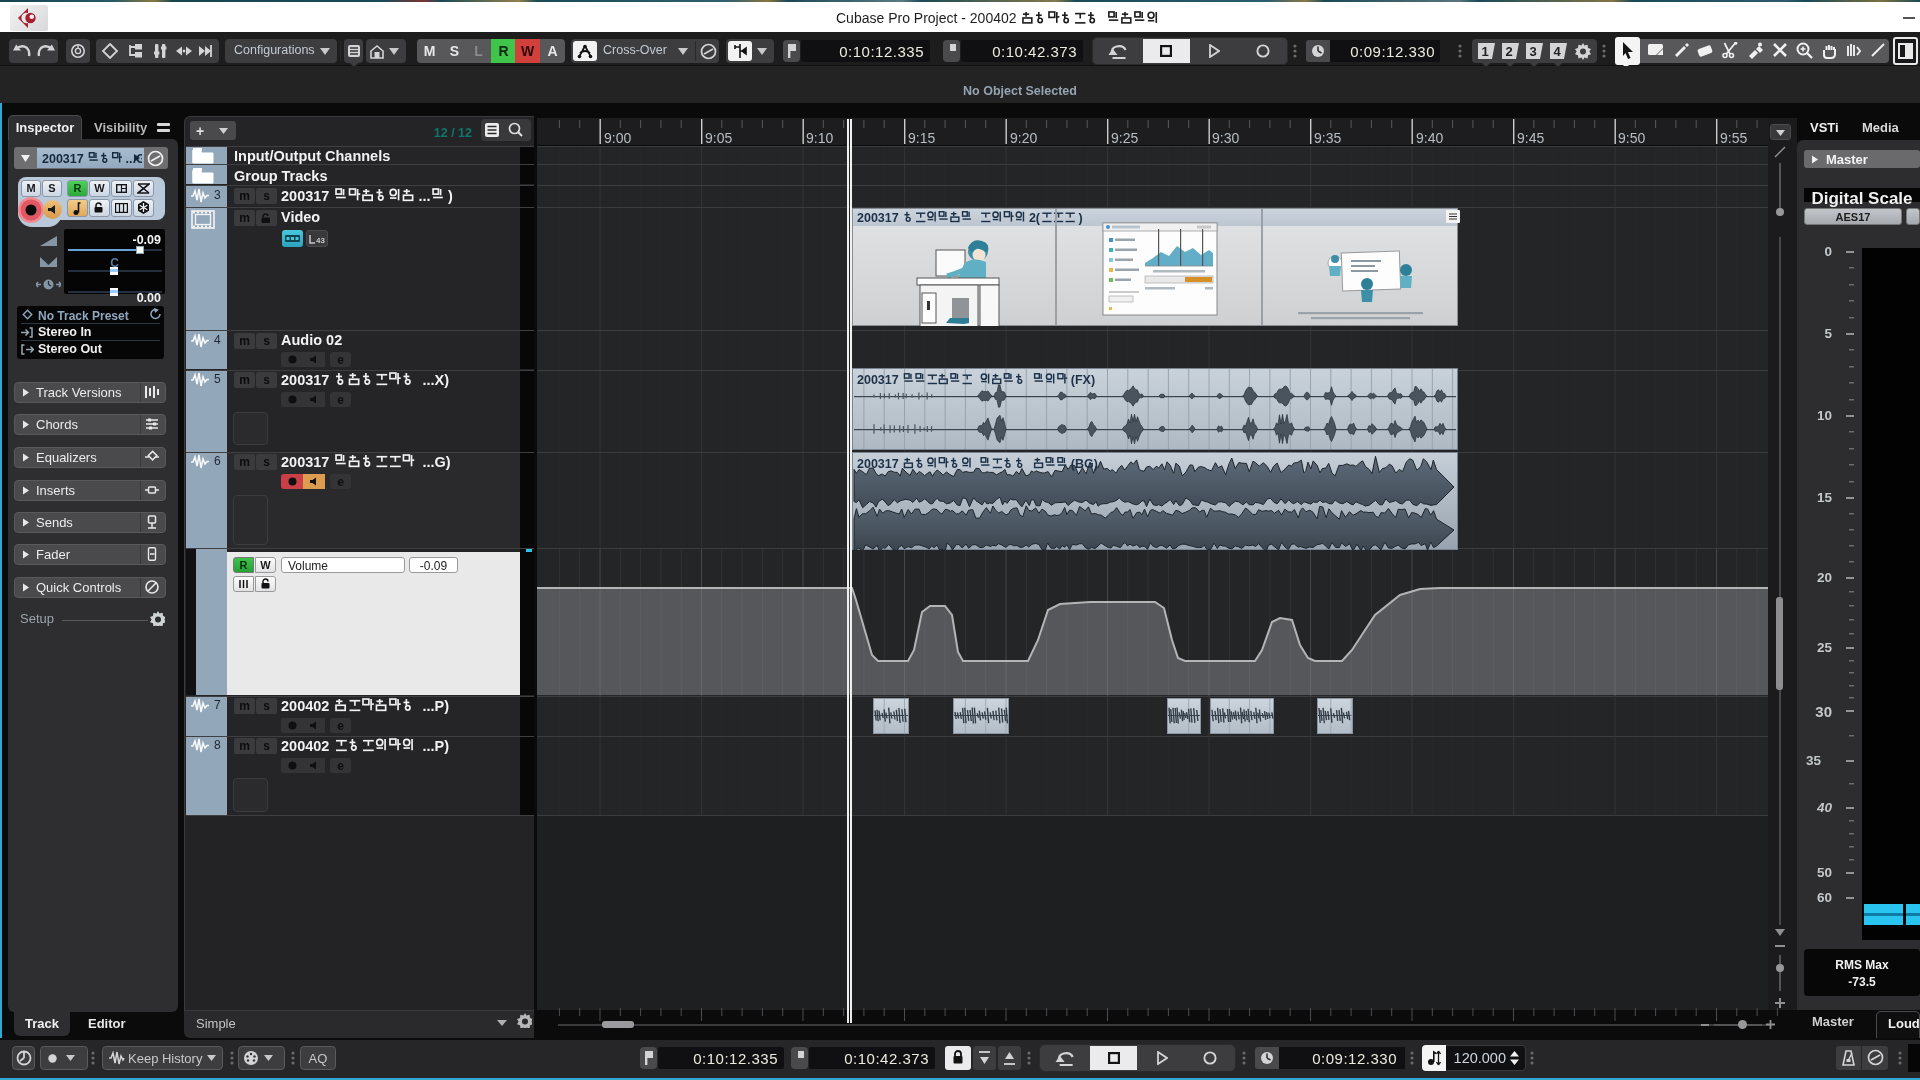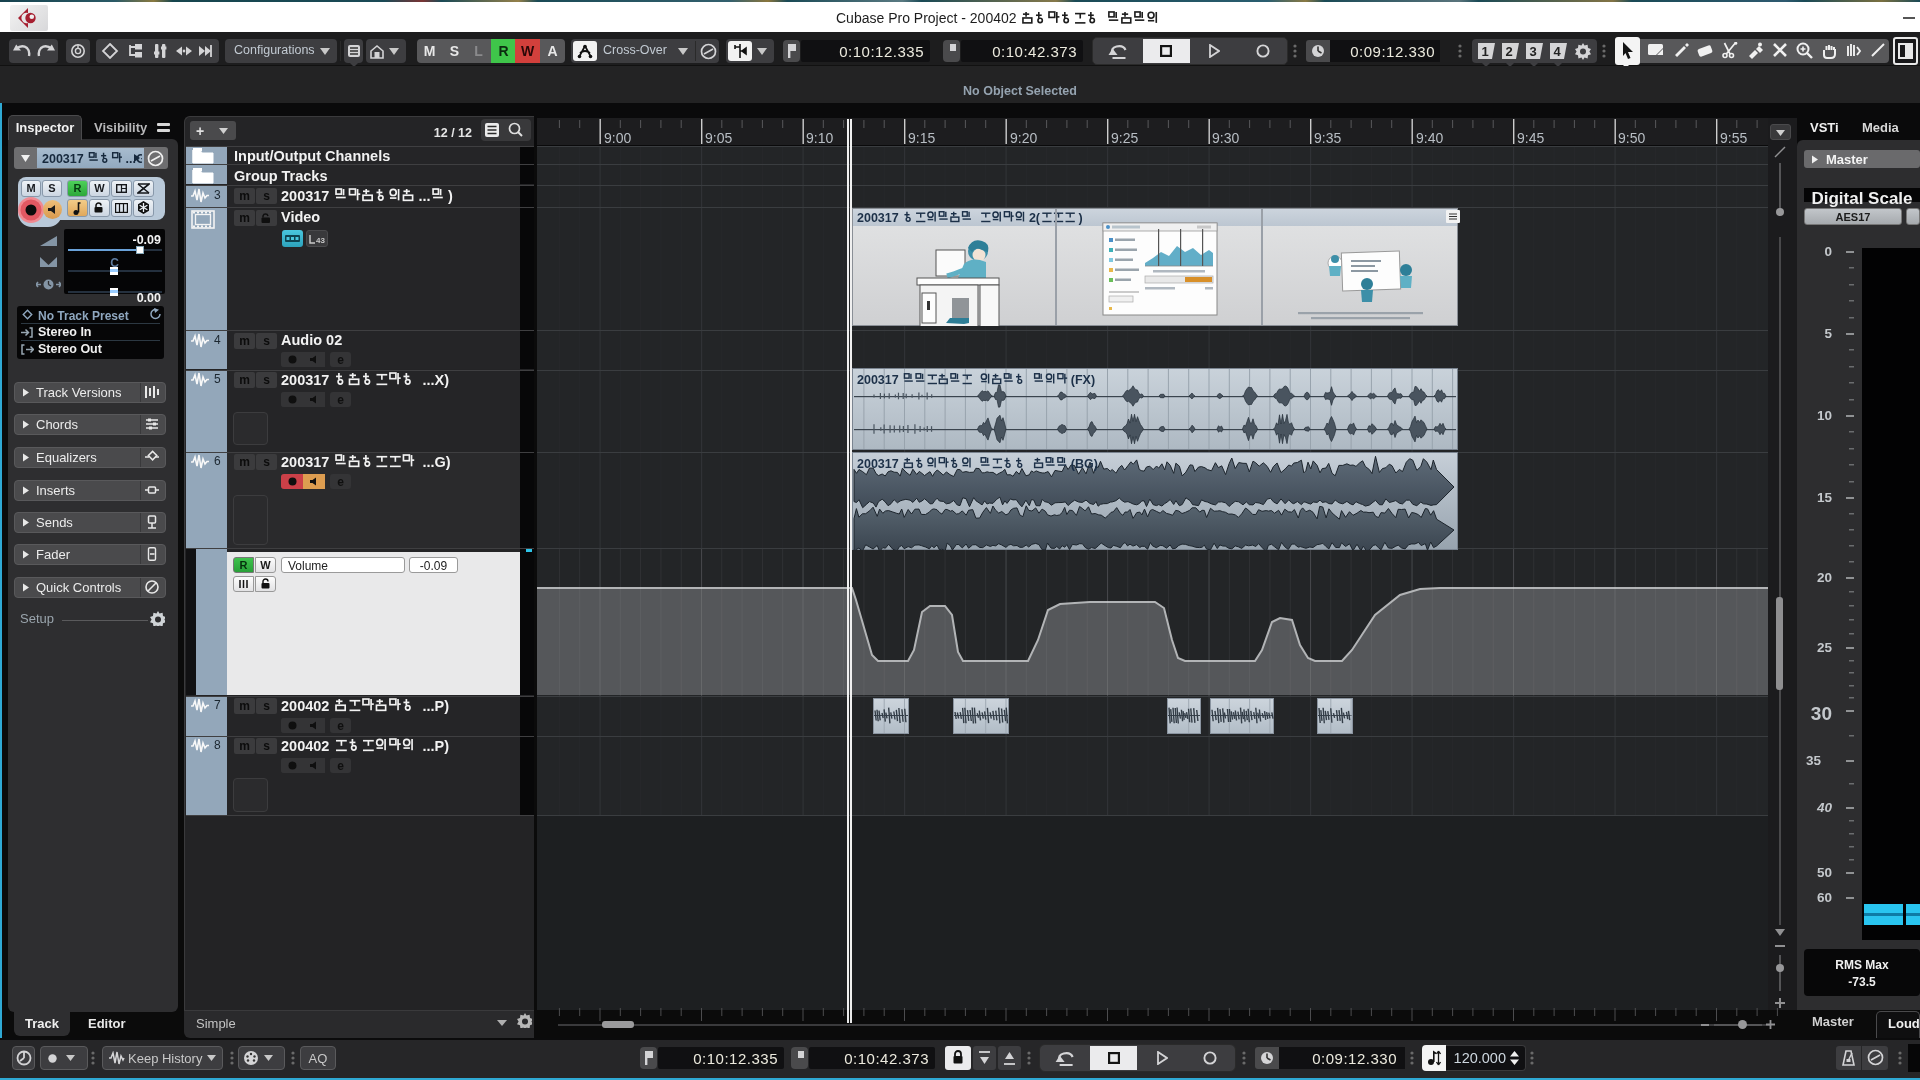--- a/index.html
+++ b/index.html
@@ -530,21 +530,21 @@
     <div style="width:56px;text-align:center;font-size:13px;font-weight:bold;color:#f0f0f0">Track</div>
   </div>
 <div class="a" style="left:88px;top:1016px;font-size:13px;font-weight:bold;color:#e8e8e8;">Editor</div>
 <div class="a" style="left:184px;top:116px;width:350px;height:894px;background:#242426;border-radius:6px 0 0 0;border:1px solid #3a3a3c;border-right:none;border-bottom:none;"></div>
 <div class="a" style="left:190px;top:121px;width:46px;height:19px;background:#4a4a4c;border-radius:3px;"></div>
 <div class="a" style="left:196px;top:123px;font-size:14px;font-weight:bold;color:#e0e0e0;">+</div>
 <svg class="a" style="left:219px;top:128px;" width="9" height="6" viewBox="0 0 9 6">
     <path d="M0 0 L9 0 L4.5 6 Z" fill="#d0d0d0"></path>
   </svg>
 <div class="a" style="left:420px;top:126px;">
-    <div style="width:52px;text-align:right;font-size:12.5px;font-weight:bold;color:#e5e5e5">12 / 12</div>
+    <div style="width:52px;text-align:right;font-size:12.5px;font-weight:bold;color:#0f766e">12 / 12</div>
   </div>
 <div class="a" style="left:481px;top:119px;width:50px;height:22px;background:#39393b;border-radius:4px;"></div>
 <svg class="a" style="left:485px;top:123px;" width="14" height="14" viewBox="0 0 14 14">
     <rect x="0" y="0" width="14" height="14" rx="2" fill="#ececec"></rect>
     <path d="M2.5 3.5 L11.5 3.5 M2.5 7 L11.5 7 M2.5 10.5 L11.5 10.5" stroke="#2a2a2a" stroke-width="1.5"></path>
   </svg>
 <svg class="a" style="left:508px;top:122px;" width="15" height="15" viewBox="0 0 15 15">
     <circle cx="6.5" cy="6.5" r="5" fill="none" stroke="#e0e0e0" stroke-width="1.7"></circle>
     <path d="M10 10 L14 14" stroke="#e0e0e0" stroke-width="2"></path>
   </svg>
@@ -1591,21 +1591,21 @@
 <div class="a" style="left:1806px;top:490px;">
     <div style="width:26px;text-align:right;font-size:13.5px;font-weight:bold;color:#c4c8cc">15</div>
   </div>
 <div class="a" style="left:1806px;top:570px;">
     <div style="width:26px;text-align:right;font-size:13.5px;font-weight:bold;color:#c4c8cc">20</div>
   </div>
 <div class="a" style="left:1806px;top:640px;">
     <div style="width:26px;text-align:right;font-size:13.5px;font-weight:bold;color:#c4c8cc">25</div>
   </div>
 <div class="a" style="left:1806px;top:703px;">
-    <div style="width:26px;text-align:right;font-size:19px;font-weight:bold;color:#c4c8cc">30</div>
+    <div style="width:26px;text-align:right;font-size:15px;font-weight:bold;color:#c4c8cc">30</div>
   </div>
 <div class="a" style="left:1806px;top:753px;">
     <div style="width:26px;font-size:13.5px;font-weight:bold;color:#c4c8cc">35</div>
   </div>
 <div class="a" style="left:1806px;top:800px;font-style:italic;">
     <div style="width:26px;text-align:right;font-size:13.5px;font-weight:bold;color:#c4c8cc">40</div>
   </div>
 <div class="a" style="left:1806px;top:865px;">
     <div style="width:26px;text-align:right;font-size:13.5px;font-weight:bold;color:#c4c8cc">50</div>
   </div>

